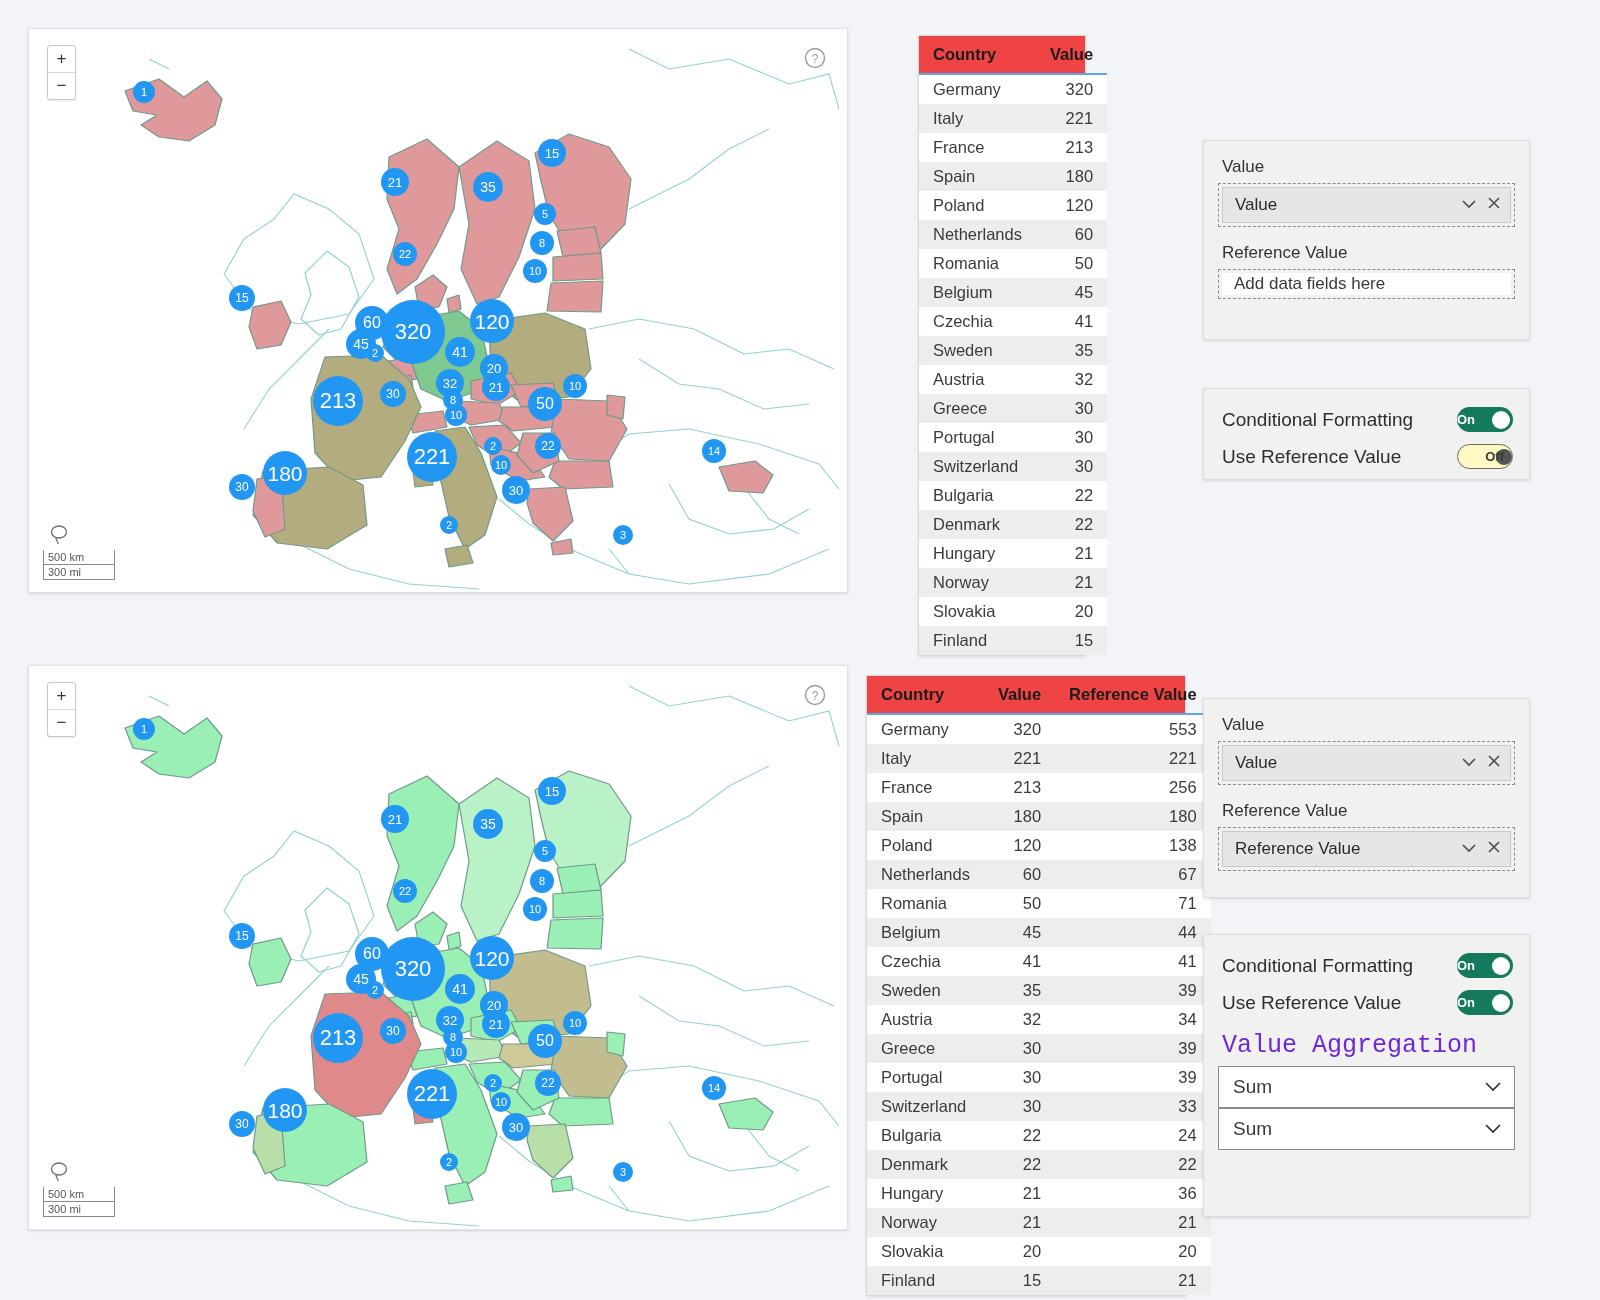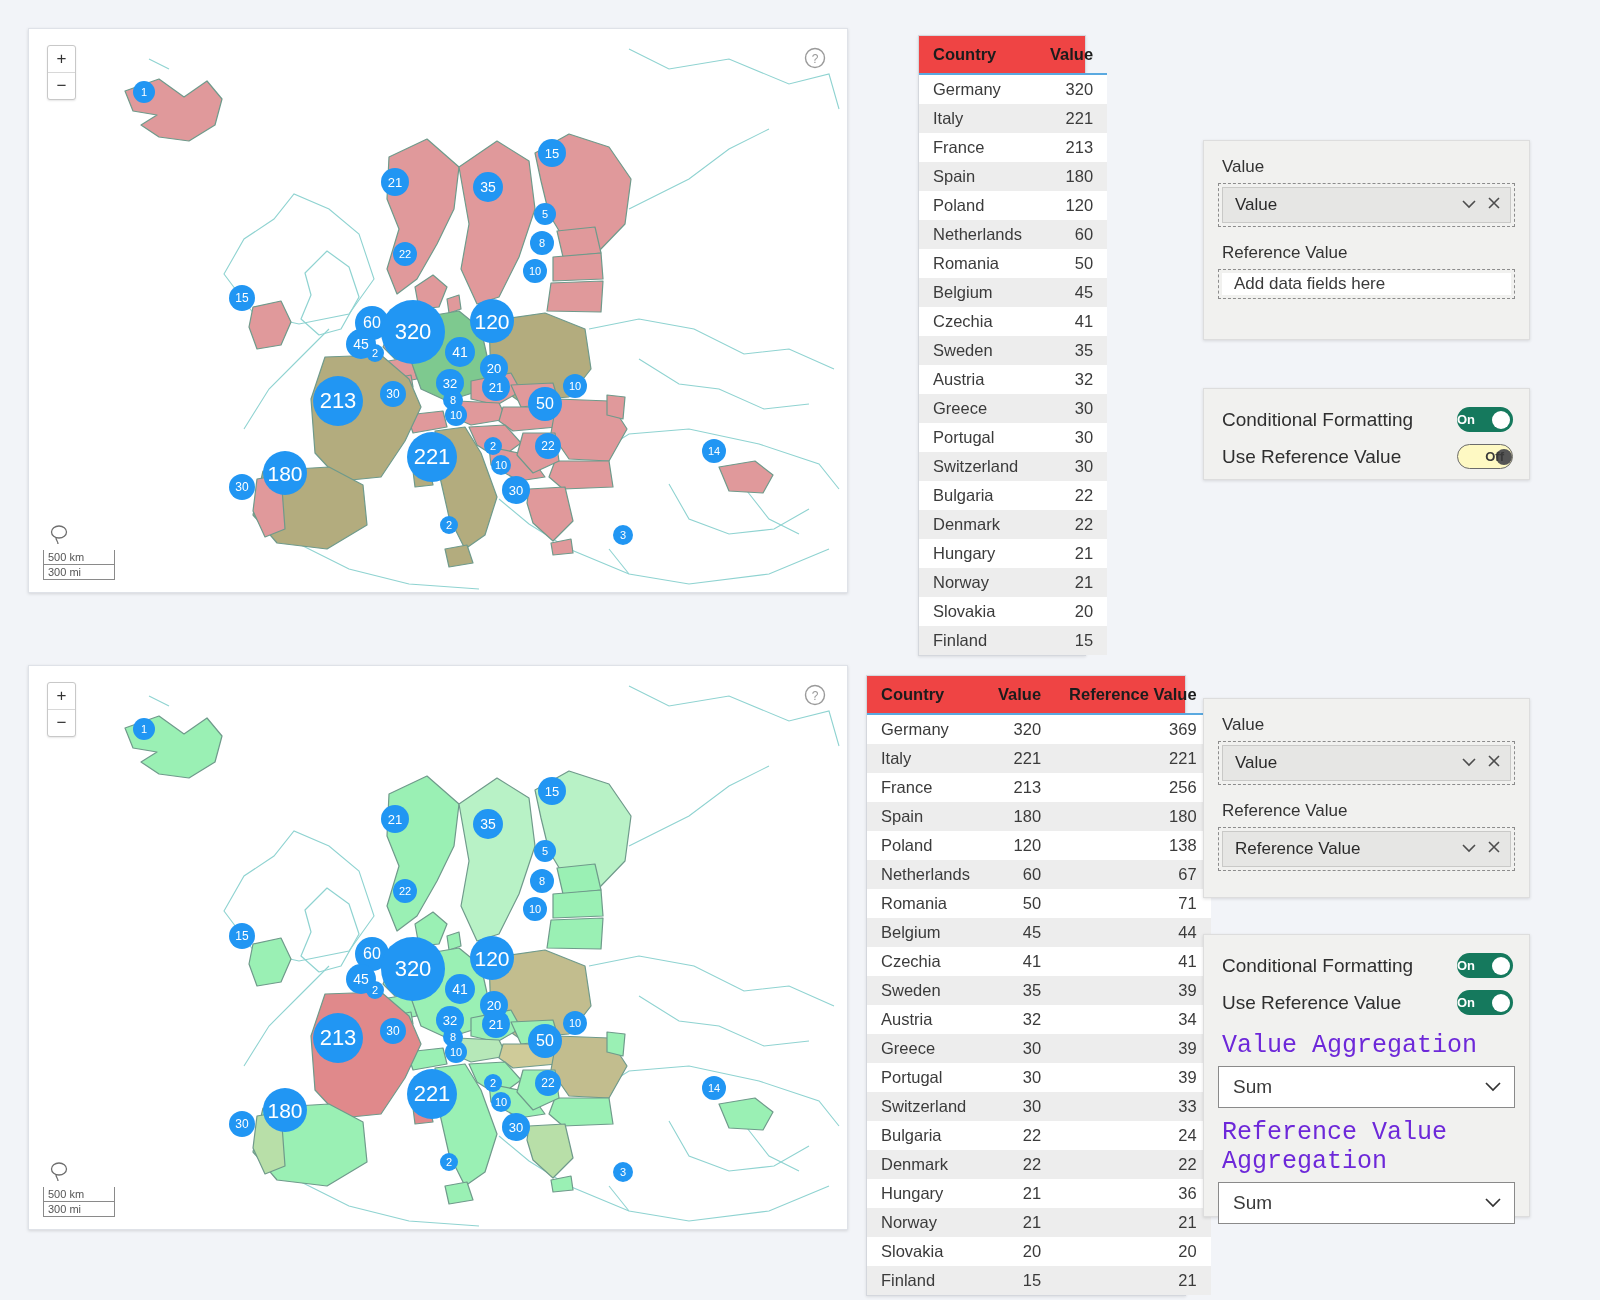--- a/index.html
+++ b/index.html
@@ -560,21 +560,21 @@
         <tr>
           <th class="c">Country</th>
           <th class="v">Value</th>
           <th class="v">Reference Value</th>
         </tr>
       </thead>
       <tbody id="tbody-bottom">
           <tr>
             <td class="c">Germany</td>
             <td class="v">320</td>
-            <td class="v">369</td>
+            <td class="v">553</td>
           </tr>
           <tr>
             <td class="c">Italy</td>
             <td class="v">221</td>
             <td class="v">221</td>
           </tr>
           <tr>
             <td class="c">France</td>
             <td class="v">213</td>
             <td class="v">256</td>
@@ -722,21 +722,20 @@
     <div class="sel-label">Value Aggregation</div>
     <div class="select-box">
       <span class="nm">Sum</span>
       <span>
         <svg width="22" height="14" viewBox="0 0 22 14">
           <path d="M4 4 L11 11 L18 4" fill="none" stroke="#333" stroke-width="1.7"></path>
         </svg>
       </span>
     </div>
 
-    <div class="sel-label">Reference Value Aggregation</div>
     <div class="select-box">
       <span class="nm">Sum</span>
       <span>
         <svg width="22" height="14" viewBox="0 0 22 14">
           <path d="M4 4 L11 11 L18 4" fill="none" stroke="#333" stroke-width="1.7"></path>
         </svg>
       </span>
     </div>
   </div>
 

